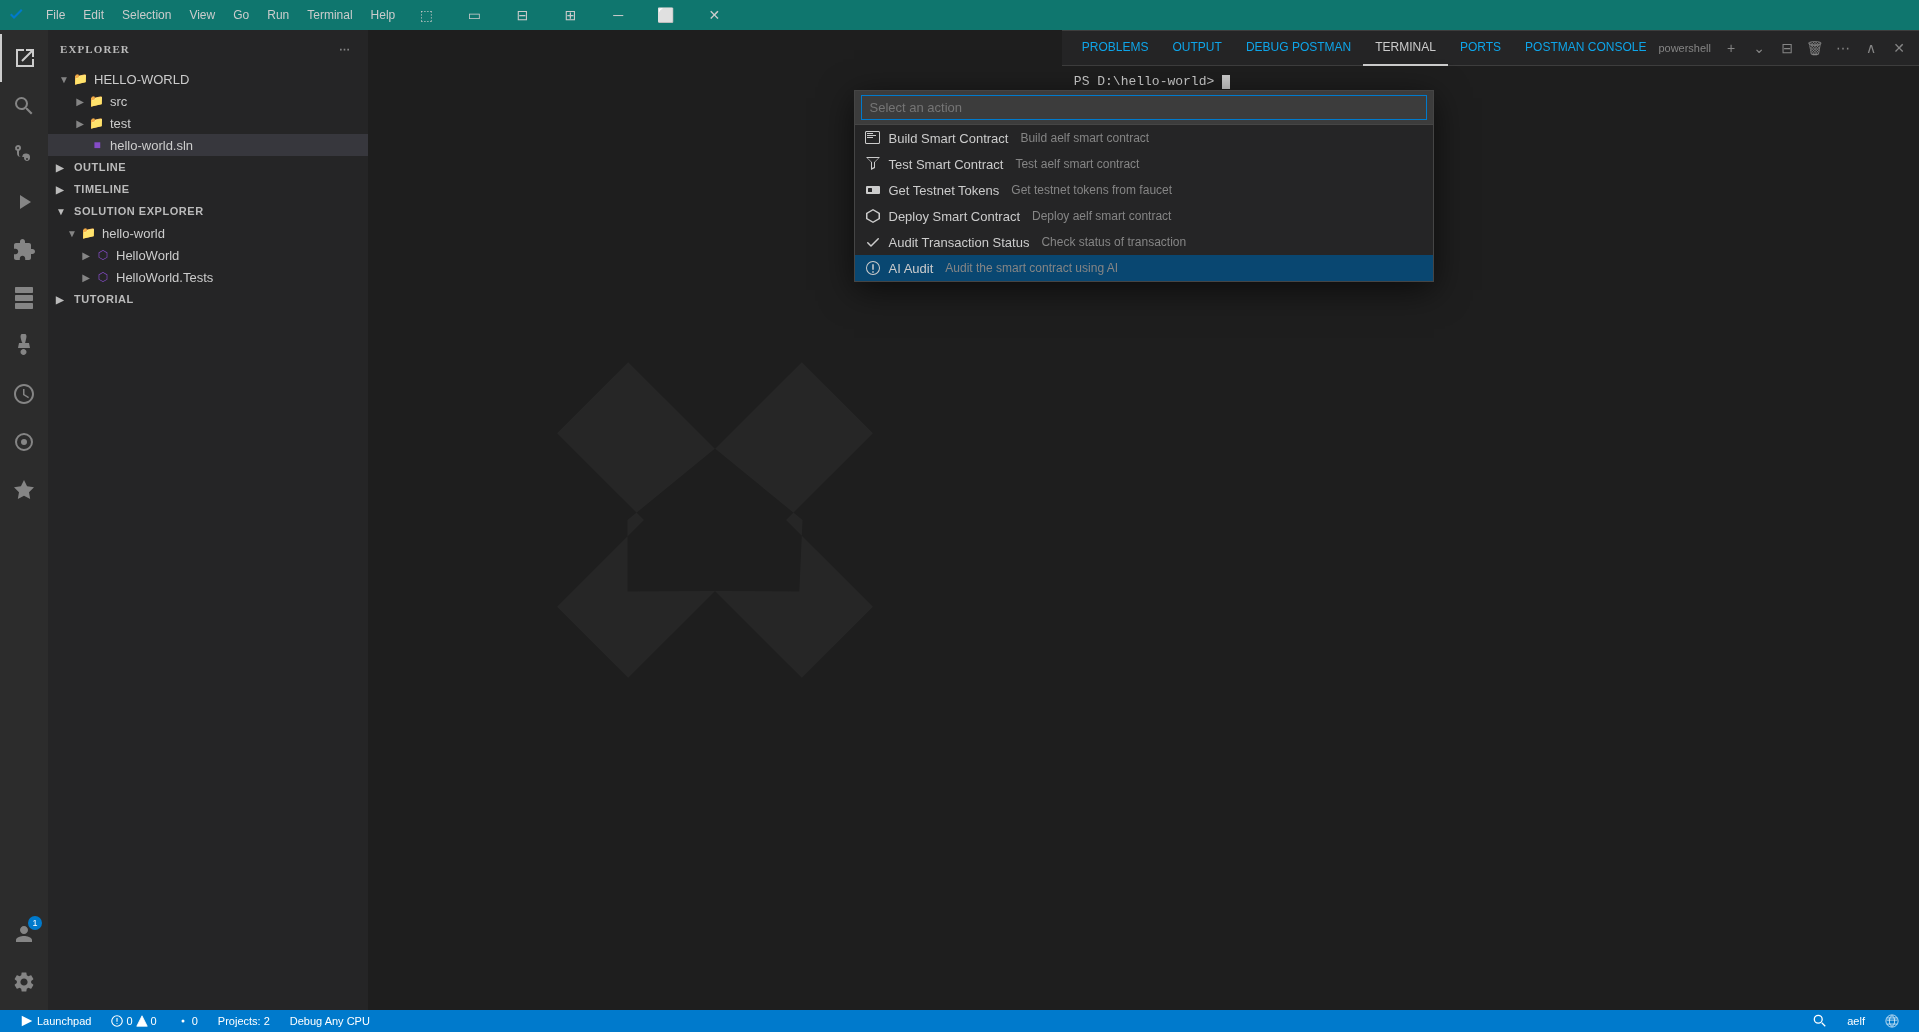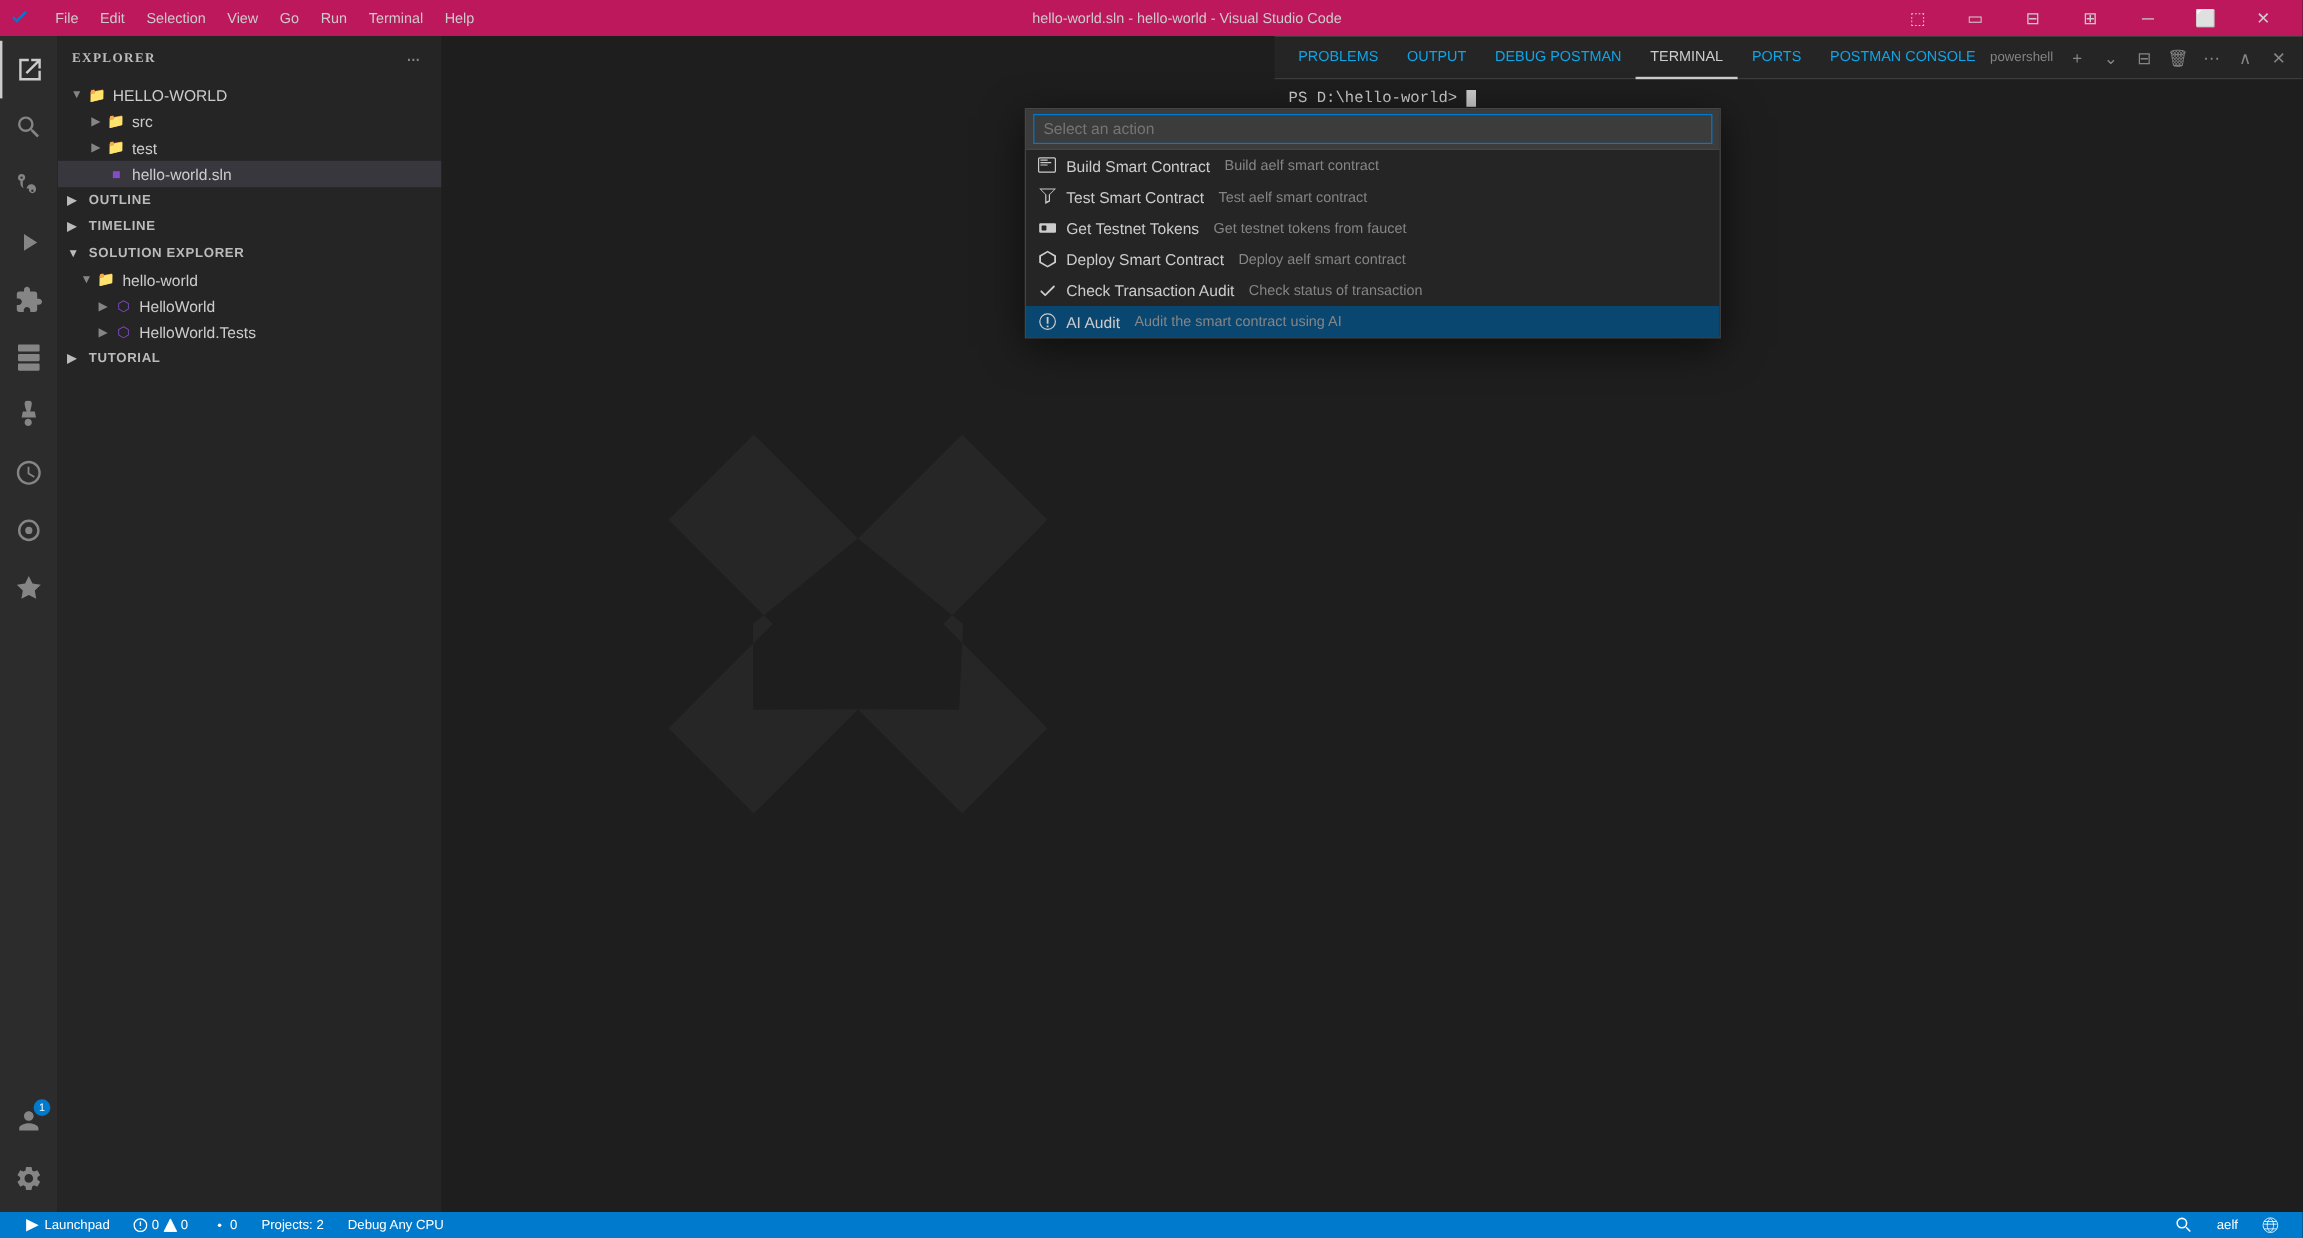--- a/index.html
+++ b/index.html
@@ -11,21 +11,21 @@
       width: 1919px;
       height: 1032px;
       overflow: hidden;
       display: flex;
       flex-direction: column;
     }
 
     
     .title-bar {
       height: 30px;
-      background: #be185d;
+      background: #0f766e;
       display: flex;
       align-items: center;
       padding: 0 10px;
       flex-shrink: 0;
     }
     .title-bar-left {
       display: flex;
       align-items: center;
       gap: 8px;
     }
@@ -381,21 +381,20 @@
       <div class="menu-item">File</div>
       <div class="menu-item">Edit</div>
       <div class="menu-item">Selection</div>
       <div class="menu-item">View</div>
       <div class="menu-item">Go</div>
       <div class="menu-item">Run</div>
       <div class="menu-item">Terminal</div>
       <div class="menu-item">Help</div>
     </div>
   </div>
-  <div class="title-bar-center">hello-world.sln - hello-world - Visual Studio Code</div>
   <div class="title-bar-right">
     <div class="title-btn">⬚</div>
     <div class="title-btn">▭</div>
     <div class="title-btn">⊟</div>
     <div class="title-btn">⊞</div>
     <div class="title-btn">─</div>
     <div class="title-btn">⬜</div>
     <div class="title-btn close">✕</div>
   </div>
 </div>
@@ -580,21 +579,21 @@
             <span class="command-name">Deploy Smart Contract</span>
             <span class="command-desc">Deploy aelf smart contract</span>
           </div>
 
           <div class="command-item">
             <span class="command-icon">
               <svg width="16" height="16" viewBox="0 0 16 16" fill="currentColor">
                   <path d="M13.78 4.22a.75.75 0 0 1 0 1.06l-7.25 7.25a.75.75 0 0 1-1.06 0L2.22 9.28a.75.75 0 0 1 1.06-1.06L6 10.94l6.72-6.72a.75.75 0 0 1 1.06 0z"></path>
                 </svg>
             </span>
-            <span class="command-name">Check Transaction Audit</span>
+            <span class="command-name">Audit Transaction Status</span>
             <span class="command-desc">Check status of transaction</span>
           </div>
 
           <div class="command-item highlighted">
             <span class="command-icon">
               <svg width="16" height="16" viewBox="0 0 16 16" fill="currentColor">
                   <path d="M8 1a7 7 0 1 1 0 14A7 7 0 0 1 8 1zm0 1a6 6 0 1 0 0 12A6 6 0 0 0 8 2zm.75 9.25v1.5h-1.5v-1.5h1.5zm0-7v5.5h-1.5v-5.5h1.5z"></path>
                 </svg>
             </span>
             <span class="command-name">AI Audit</span>

